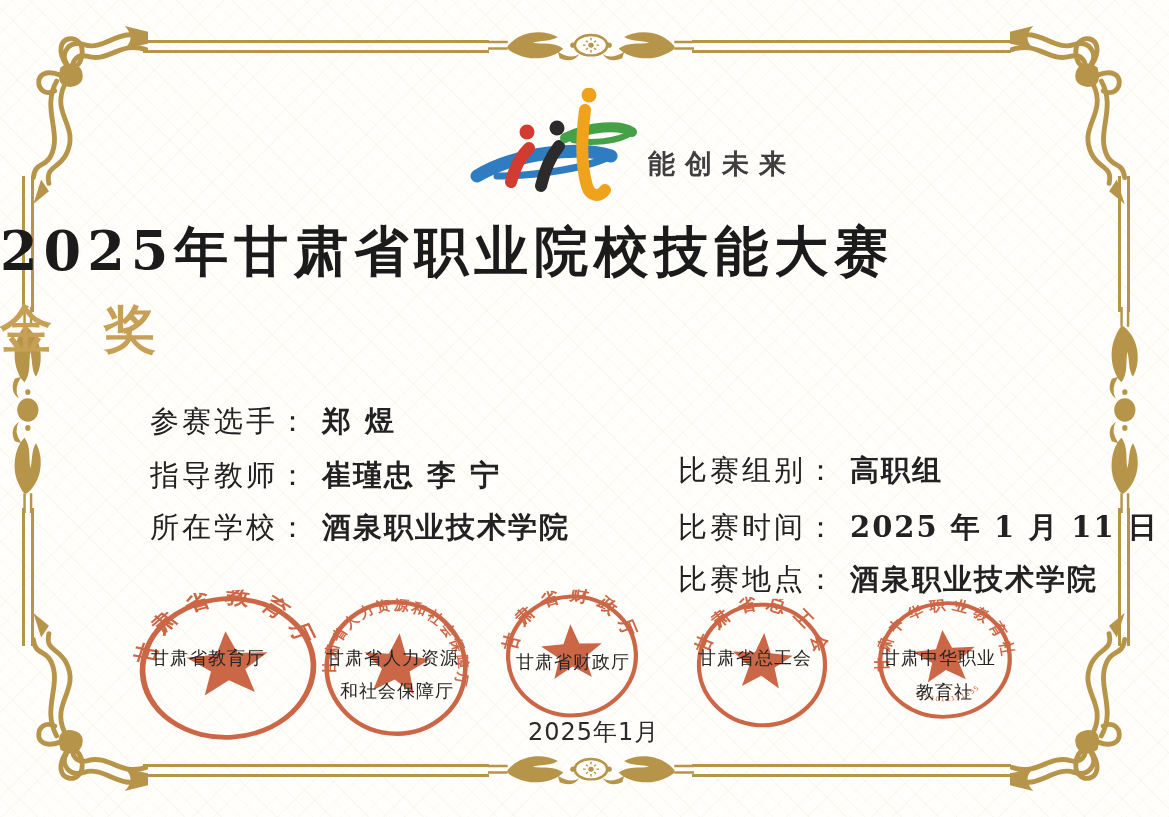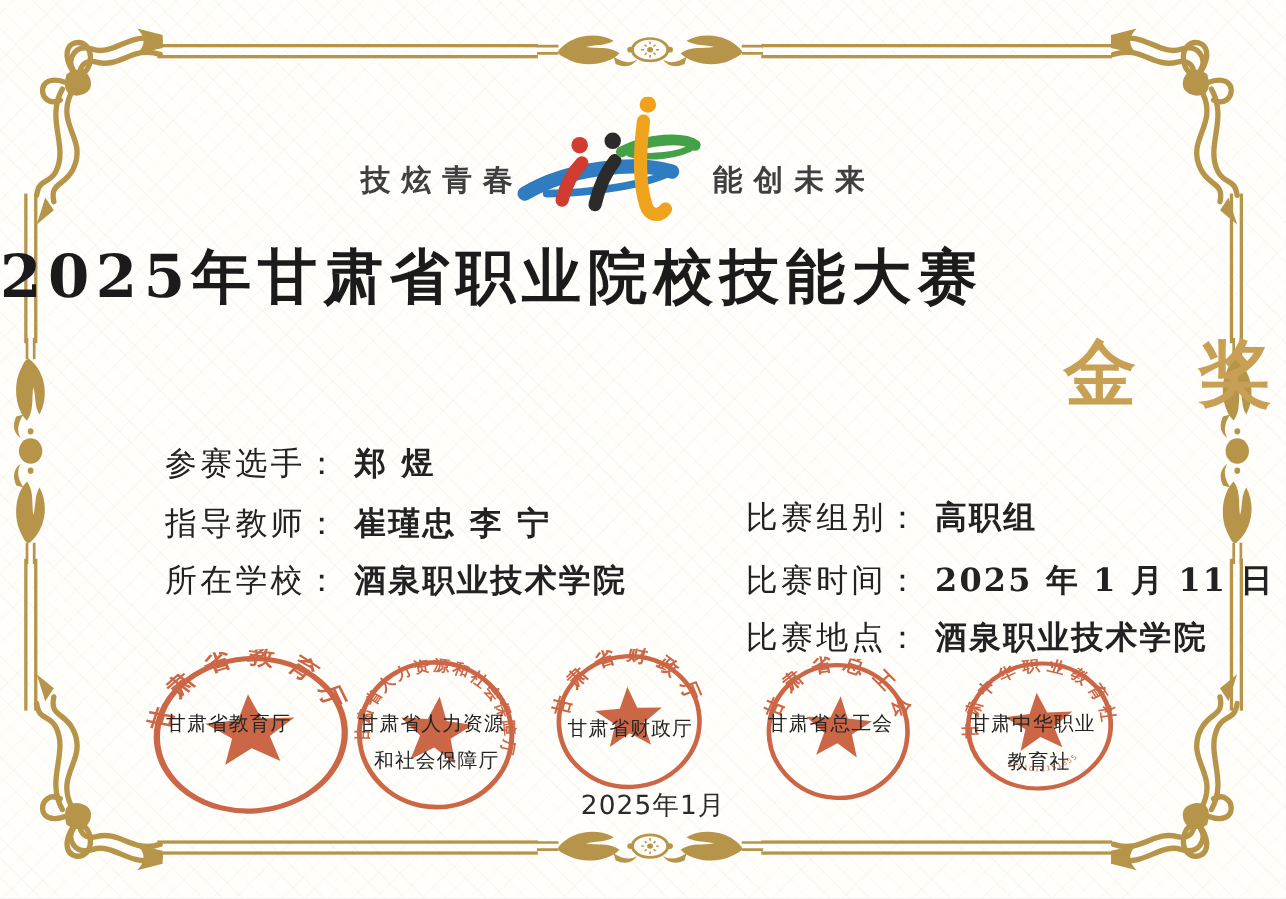--- a/index.html
+++ b/index.html
@@ -19,23 +19,23 @@
   .slogan{
     position:absolute;top:146px;font-size:27px;letter-spacing:10px;
     color:#3f3f3f;font-weight:600;white-space:nowrap;
   }
   .title{
     position:absolute;top:216px;left:0;width:100%;text-align:left;
     font-family:"DejaVu Serif","Liberation Serif",serif;
     font-size:54px;font-weight:900;letter-spacing:6px;color:#1b1b1b;white-space:nowrap;
   }
   .award{
-    position:absolute;top:295px;left:0;width:1132px;text-align:right;
+    position:absolute;top:295px;left:0;width:1132px;text-align:left;
     font-family:"DejaVu Serif","Liberation Serif",serif;
-    font-size:66px;font-weight:900;color:#c7a055;word-spacing:34px;white-space:nowrap;padding-left:24px;
+    font-size:52px;font-weight:900;color:#c7a055;word-spacing:34px;white-space:nowrap;
   }
   .field{
     position:absolute;font-size:29px;color:#222;white-space:nowrap;z-index:6;
   }
   .field .flabel{letter-spacing:3px;font-weight:500;}
   .field .fvalue{
     margin-left:12px;font-weight:700;letter-spacing:2px;
     font-family:"DejaVu Serif","Liberation Serif",serif;
   }
   .stamp{position:absolute;opacity:.88;z-index:2;}
@@ -223,21 +223,20 @@
         <g transform="translate(230,0) scale(-1,1)">
           <path d="M22,27 C36,8 62,6 78,16 C70,22 58,20 50,23 C62,25 74,22 84,30 C74,42 50,46 34,38 C26,34 20,31 22,27 Z"></path>
           <path d="M78,34 q14,10 24,3 q-8,12 -22,5 z"></path>
           <circle cx="95" cy="26" r="3.2"></circle>
         </g>
         <circle cx="115" cy="26" r="13"></circle>
       </g>
     </svg>
   </div>
 
-  <span class="slogan" style="left:328px;">技炫青春</span>
 
   <div class="logo">
     <svg viewBox="0 0 175 114">
       <g fill="none" stroke-linecap="round">
         <path d="M10,88 C50,64 112,58 144,68" stroke="#2f7cc0" stroke-width="13"></path>
         <path d="M144,68 C120,80 70,88 30,88" stroke="#2f7cc0" stroke-width="7"></path>
         <path d="M44,94 C48,78 54,68 62,60" stroke="#d23b2f" stroke-width="12"></path>
         <path d="M74,98 C78,80 84,68 92,58" stroke="#2b2b2b" stroke-width="12"></path>
         <path d="M98,50 C122,38 154,36 165,44" stroke="#45a147" stroke-width="10"></path>
         <path d="M165,44 C152,54 122,56 106,52" stroke="#45a147" stroke-width="6"></path>

